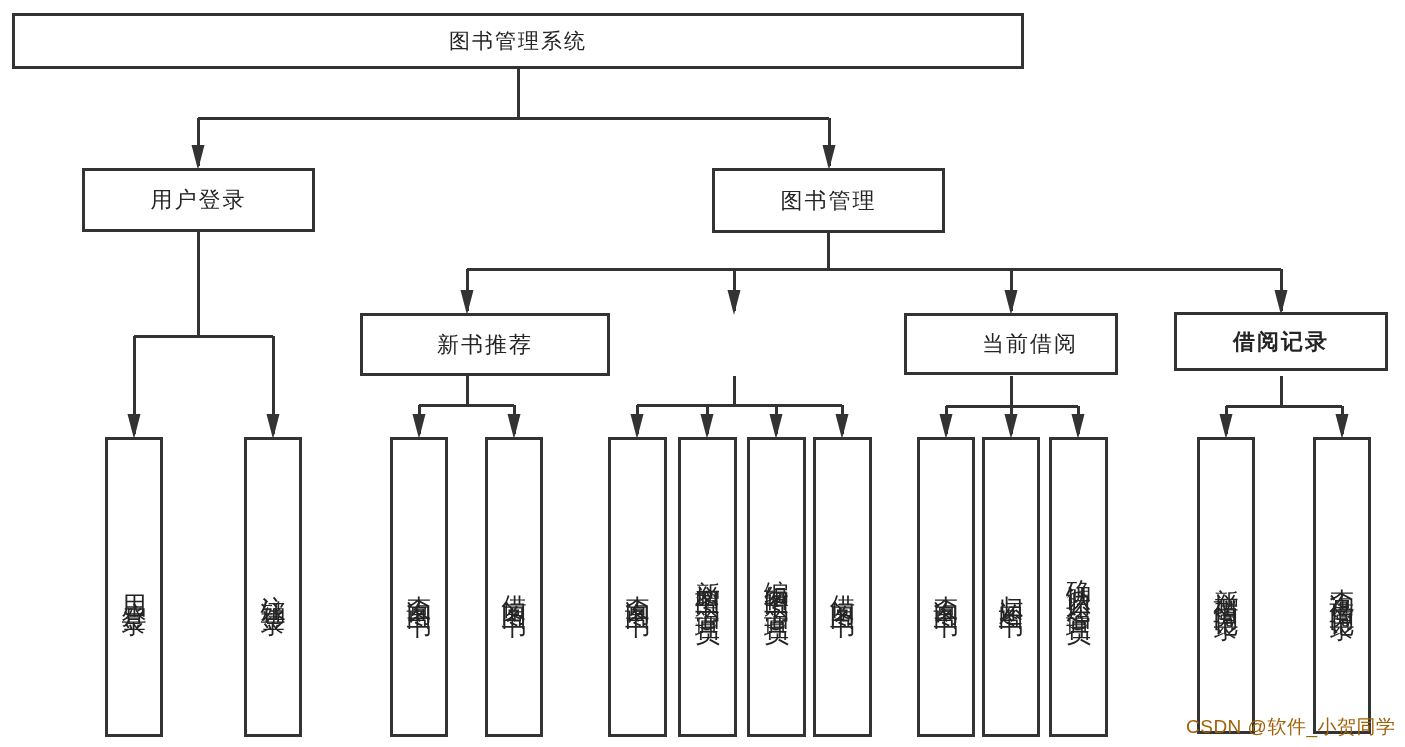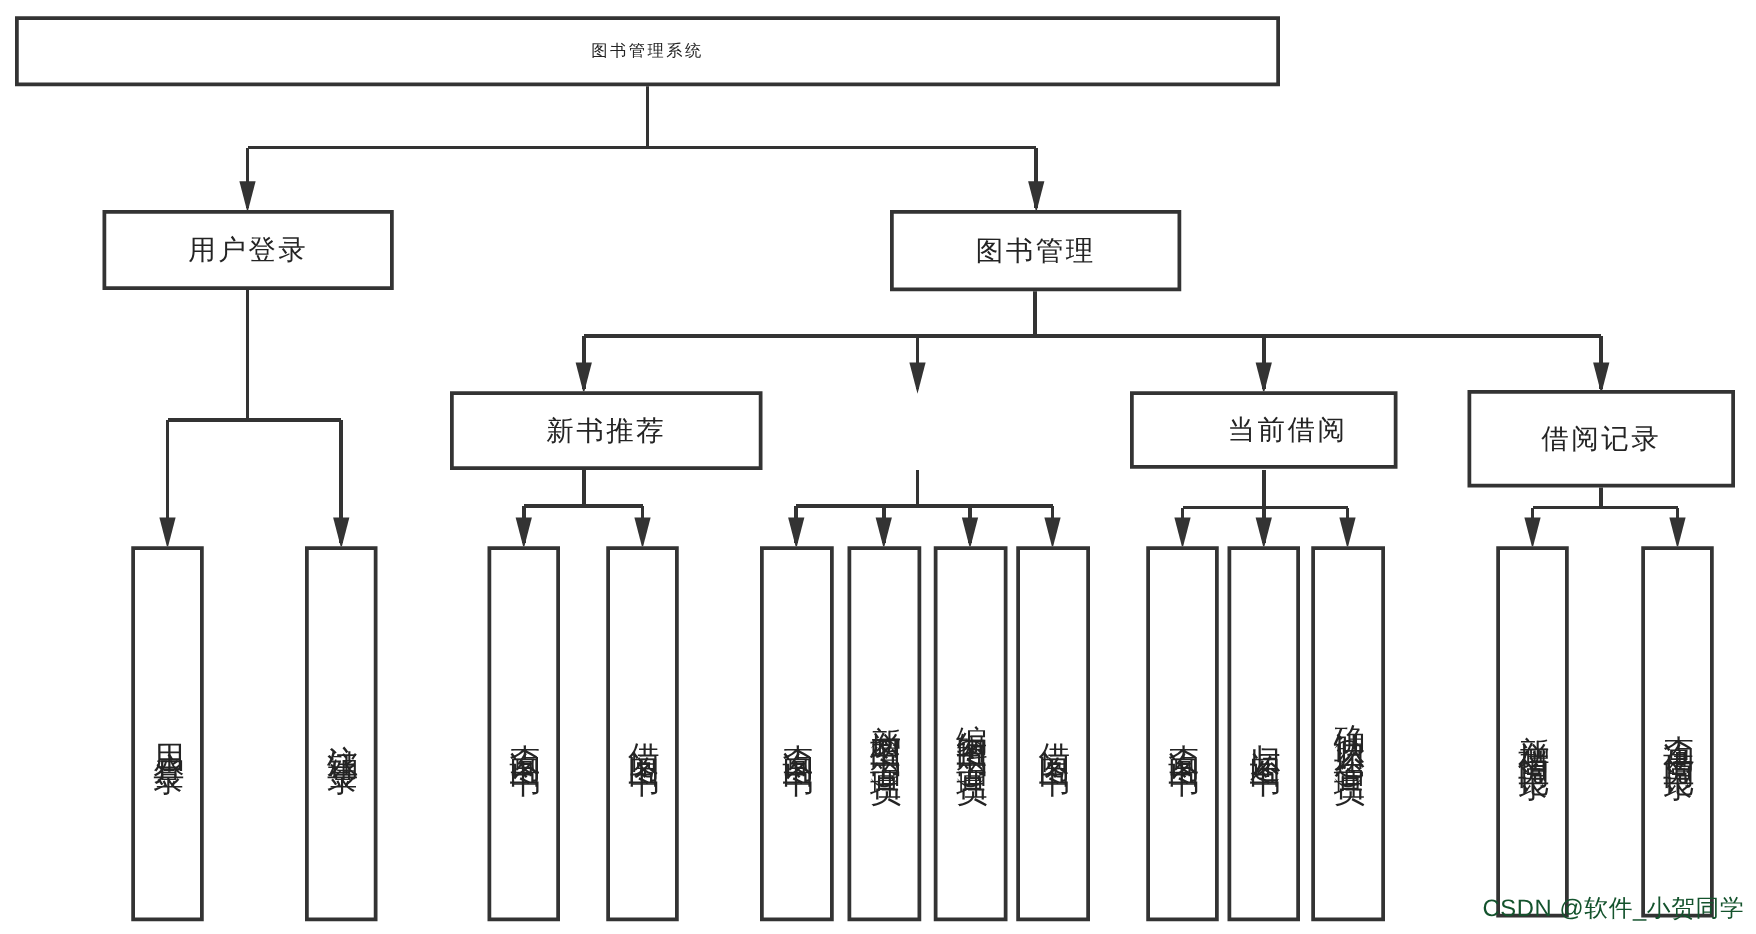--- a/index.html
+++ b/index.html
@@ -27,38 +27,38 @@
     justify-content: center;
     text-align: center;
     color: #242424;
   }
   .node.hbox {
     font-size: 22px;
     letter-spacing: 2px;
     white-space: nowrap;
   }
   .node.rootbox {
-    font-size: 13px;
+    font-size: 21px;
     letter-spacing: 2px;
   }
   .node.leaf {
     writing-mode: vertical-rl;
     text-orientation: mixed;
     font-size: 25px;
     letter-spacing: 6px;
     line-height: 1;
     padding: 4px 0;
   }
   .watermark {
     position: absolute;
     left: 1186px;
     top: 714px;
     font-size: 19px;
     letter-spacing: 0.5px;
-    color: #14532d;
+    color: #a16207;
     white-space: nowrap;
     z-index: 5;
   }
 </style>
 </head>
 <body>
 
 <div class="stage">
 
   <svg class="connector-layer" width="1405" height="747" viewBox="0 0 1405 747" xmlns="http://www.w3.org/2000/svg">
@@ -92,21 +92,21 @@
     </g>
   </svg>
 
   <div class="node rootbox" style="left:12px; top:13px; width:1012px; height:56px;">图书管理系统</div>
 
   <div class="node hbox" style="left:82px; top:168px; width:233px; height:64px;">用户登录</div>
   <div class="node hbox" style="left:712px; top:168px; width:233px; height:65px;">图书管理</div>
 
   <div class="node hbox" style="left:360px; top:313px; width:250px; height:63px;">新书推荐</div>
   <div class="node hbox" style="left:904px; top:313px; width:214px; height:62px;padding-left:38px;">当前借阅</div>
-  <div class="node hbox" style="left:1174px; top:312px; width:214px; height:78px;">借阅记录</div>
+  <div class="node hbox" style="left:1174px; top:312px; width:214px; height:59px;font-weight:bold;">借阅记录</div>
 
   <div class="node leaf" style="left:105px; top:437px; width:58px; height:300px;">用户登录</div>
   <div class="node leaf" style="left:244px; top:437px; width:58px; height:300px;">注销登录</div>
 
   <div class="node leaf" style="left:390px; top:437px; width:58px; height:300px;">查询图书</div>
   <div class="node leaf" style="left:485px; top:437px; width:58px; height:300px;">借阅图书</div>
 
   <div class="node leaf" style="left:608px; top:437px; width:59px; height:300px;">查询图书</div>
   <div class="node leaf" style="left:678px; top:437px; width:59px; height:300px;">新增图书（管理员）</div>
   <div class="node leaf" style="left:747px; top:437px; width:59px; height:300px;">编辑图书（管理员）</div>

